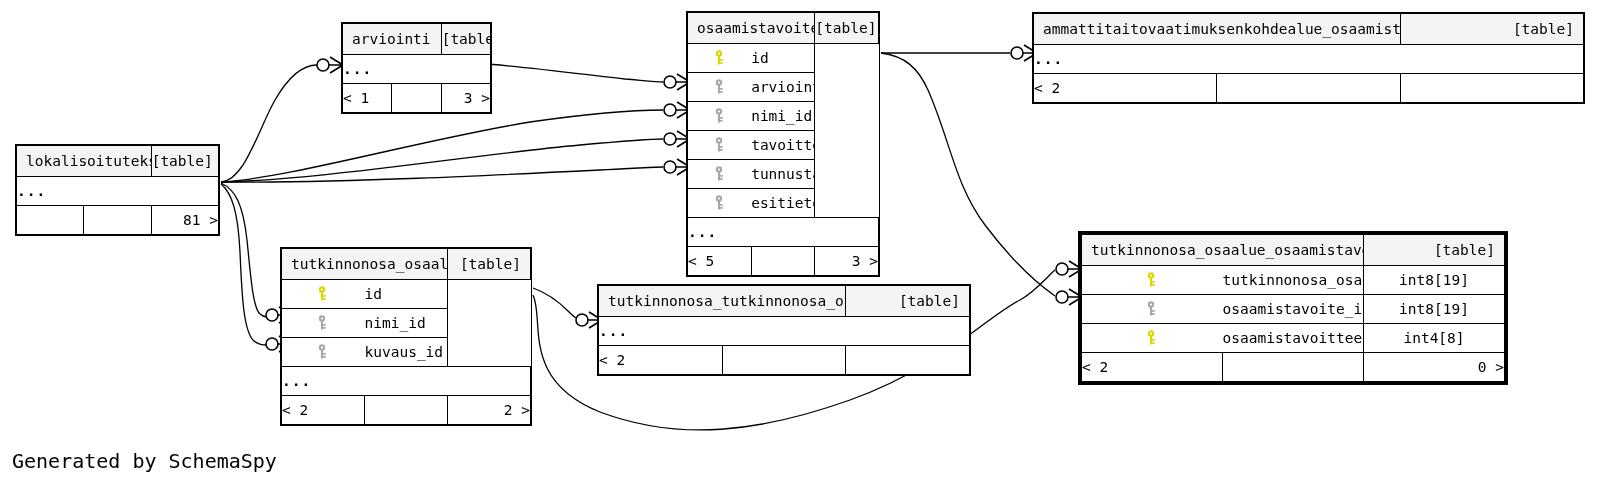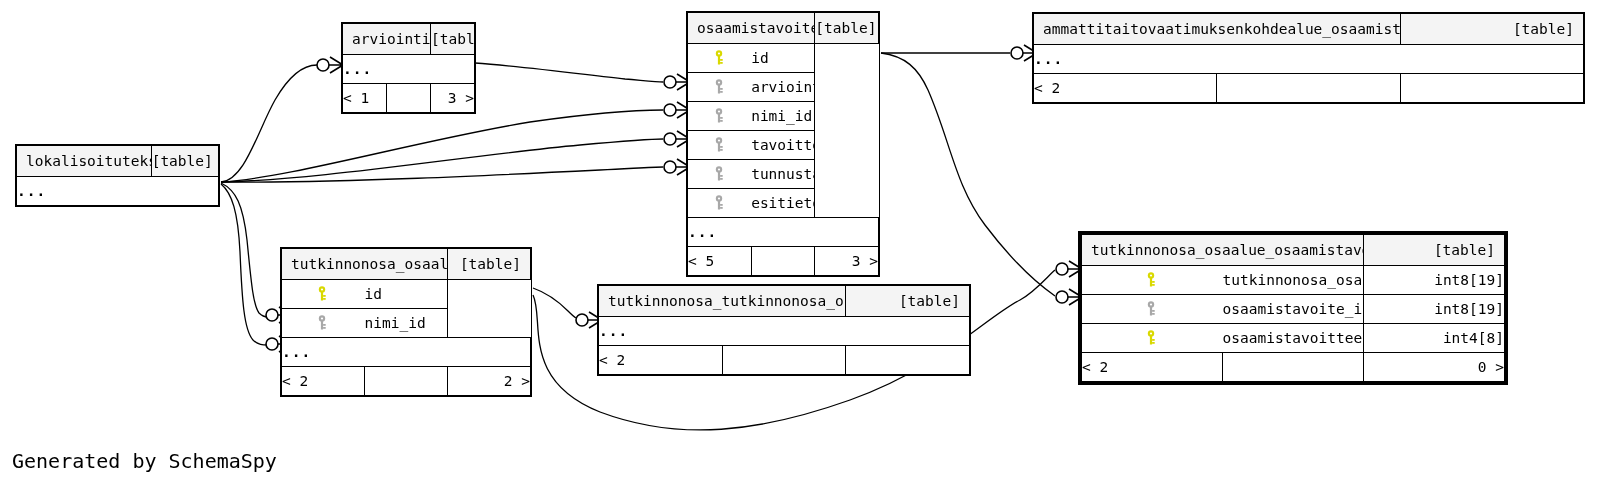--- a/index.html
+++ b/index.html
@@ -72,21 +72,21 @@
     width: 30px;
     text-align: center;
     border-right: none !important;
   }
   .col-name {
     border-left: none !important;
     padding-left: 4px;
   }
   .col-type {
     padding-left: 7px;
-    text-align: right;
+    text-align: center;
     font-size: 14.5px;
   }
   .dots {
     padding-left: 9px;
     letter-spacing: 1px;
     font-weight: bold;
   }
   .foot-l {
     padding-left: 9px;
     text-align: left;
@@ -193,24 +193,29 @@
       <div class="table-box" style="left: 15px; top: 144px; width: 205px;">
         <table class="tbl">
           <tbody>
             <tr class="hdr">
               <td class="hdr-name" colspan="2">lokalisoituteksti</td>
               <td class="hdr-tag">[table]</td>
             </tr>
             <tr>
               <td class="dots" colspan="3">...</td>
             </tr>
-          </tbody>
-        </table>
-      </div>
-      <div class="table-box" style="left: 341px; top: 22px; width: 135px;">
+            <tr>
+              <td class="foot-l" style="width:68px"></td>
+              <td class="foot-m" style="width:68px"></td>
+              <td class="foot-r">81 &gt;</td>
+            </tr>
+          </tbody>
+        </table>
+      </div>
+      <div class="table-box" style="left: 341px; top: 22px; width: 151px;">
         <table class="tbl">
           <tbody>
             <tr class="hdr">
               <td class="hdr-name" colspan="2">arviointi</td>
               <td class="hdr-tag">[table]</td>
             </tr>
             <tr>
               <td class="dots" colspan="3">...</td>
             </tr>
             <tr>
@@ -346,20 +351,31 @@
                     <circle cx="5" cy="3.5" r="3.2" fill="#a8a8a8"></circle>
                     <circle cx="5" cy="3.5" r="1.1" fill="#ffffff"></circle>
                     <rect x="3.9" y="5.5" width="2.2" height="9" fill="#a8a8a8"></rect>
                     <rect x="6.1" y="9" width="2.6" height="1.8" fill="#a8a8a8"></rect>
                     <rect x="6.1" y="12" width="2.6" height="1.8" fill="#a8a8a8"></rect>
                   </svg></span></td>
               <td class="col-name">nimi_id</td>
               <td class="col-type" style="width:0;border:none;padding:0"></td>
             </tr>
             <tr>
+              <td class="col-key"><span class="keyicon"><svg viewBox="0 0 12 15" width="12" height="15" xmlns="http://www.w3.org/2000/svg">
+                    <circle cx="5" cy="3.5" r="3.2" fill="#a8a8a8"></circle>
+                    <circle cx="5" cy="3.5" r="1.1" fill="#ffffff"></circle>
+                    <rect x="3.9" y="5.5" width="2.2" height="9" fill="#a8a8a8"></rect>
+                    <rect x="6.1" y="9" width="2.6" height="1.8" fill="#a8a8a8"></rect>
+                    <rect x="6.1" y="12" width="2.6" height="1.8" fill="#a8a8a8"></rect>
+                  </svg></span></td>
+              <td class="col-name">kuvaus_id</td>
+              <td class="col-type" style="width:0;border:none;padding:0"></td>
+            </tr>
+            <tr>
               <td class="dots" colspan="3">...</td>
             </tr>
             <tr>
               <td class="foot-l" style="width:84px">&lt; 2</td>
               <td class="foot-m" style="width:84px"></td>
               <td class="foot-r">2 &gt;</td>
             </tr>
           </tbody>
         </table>
       </div>

